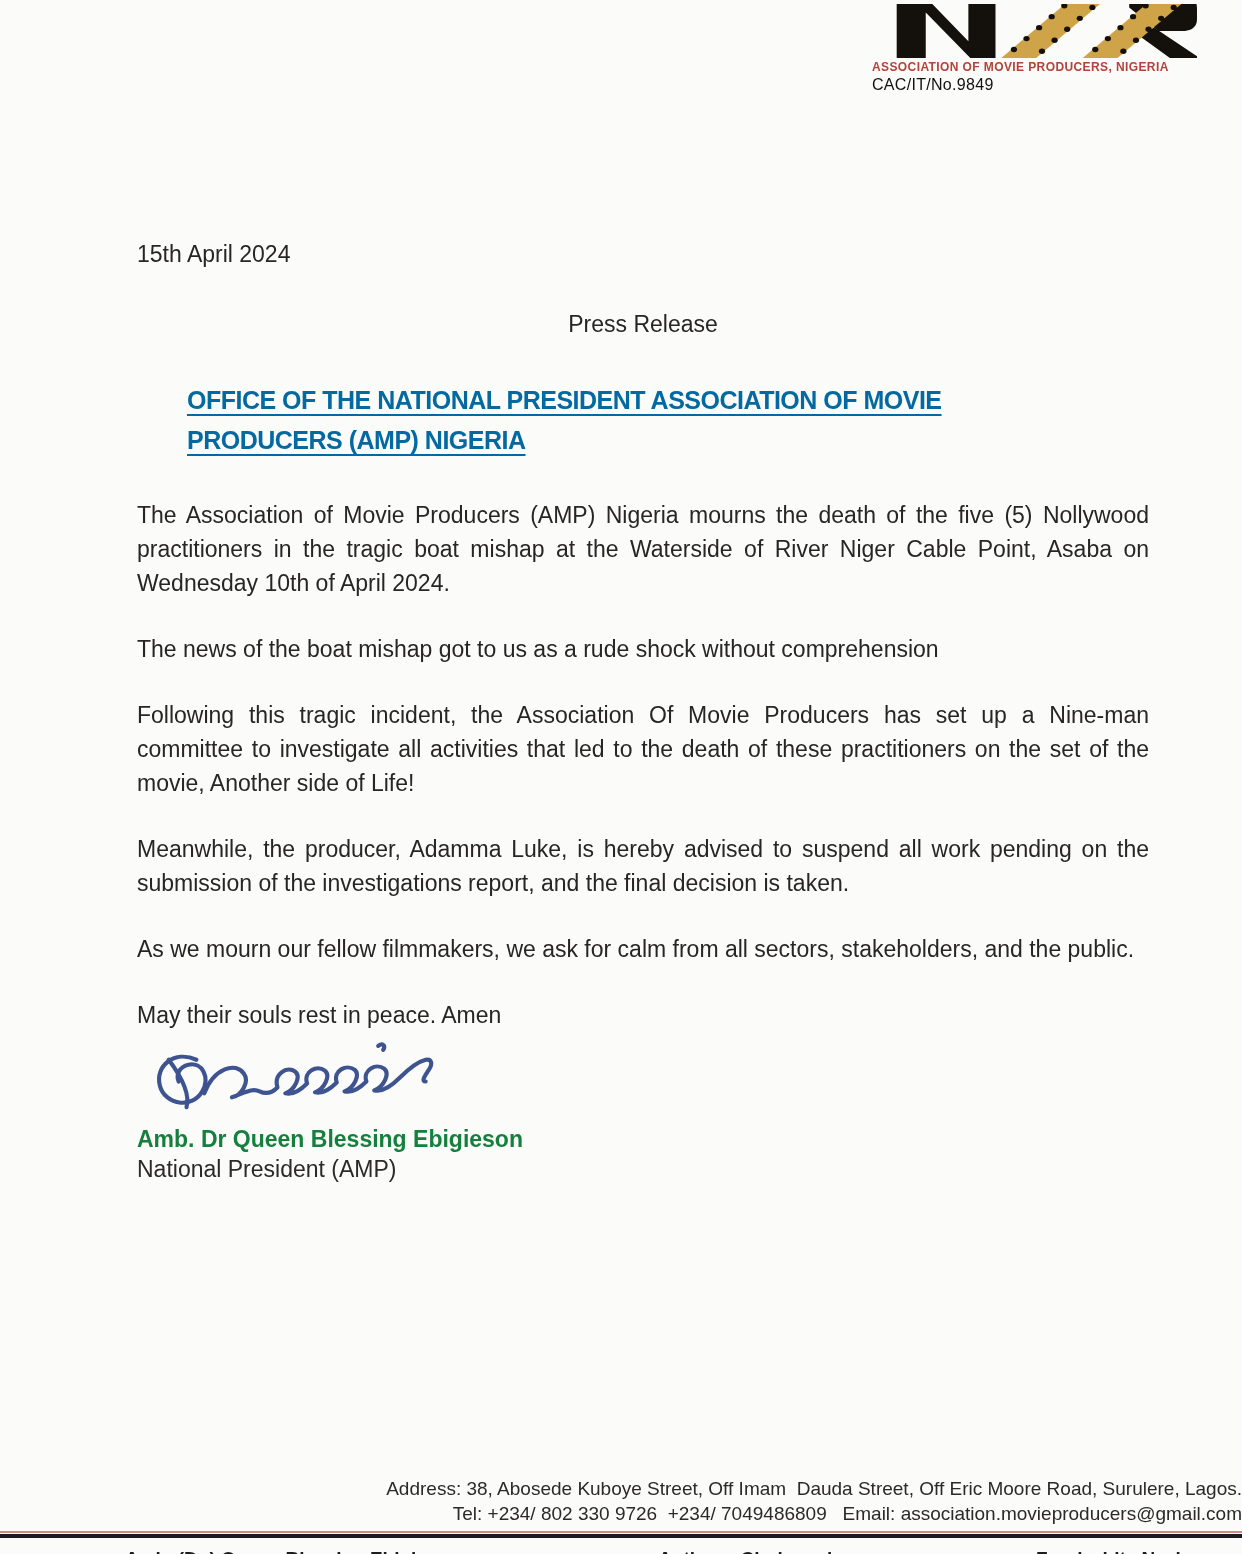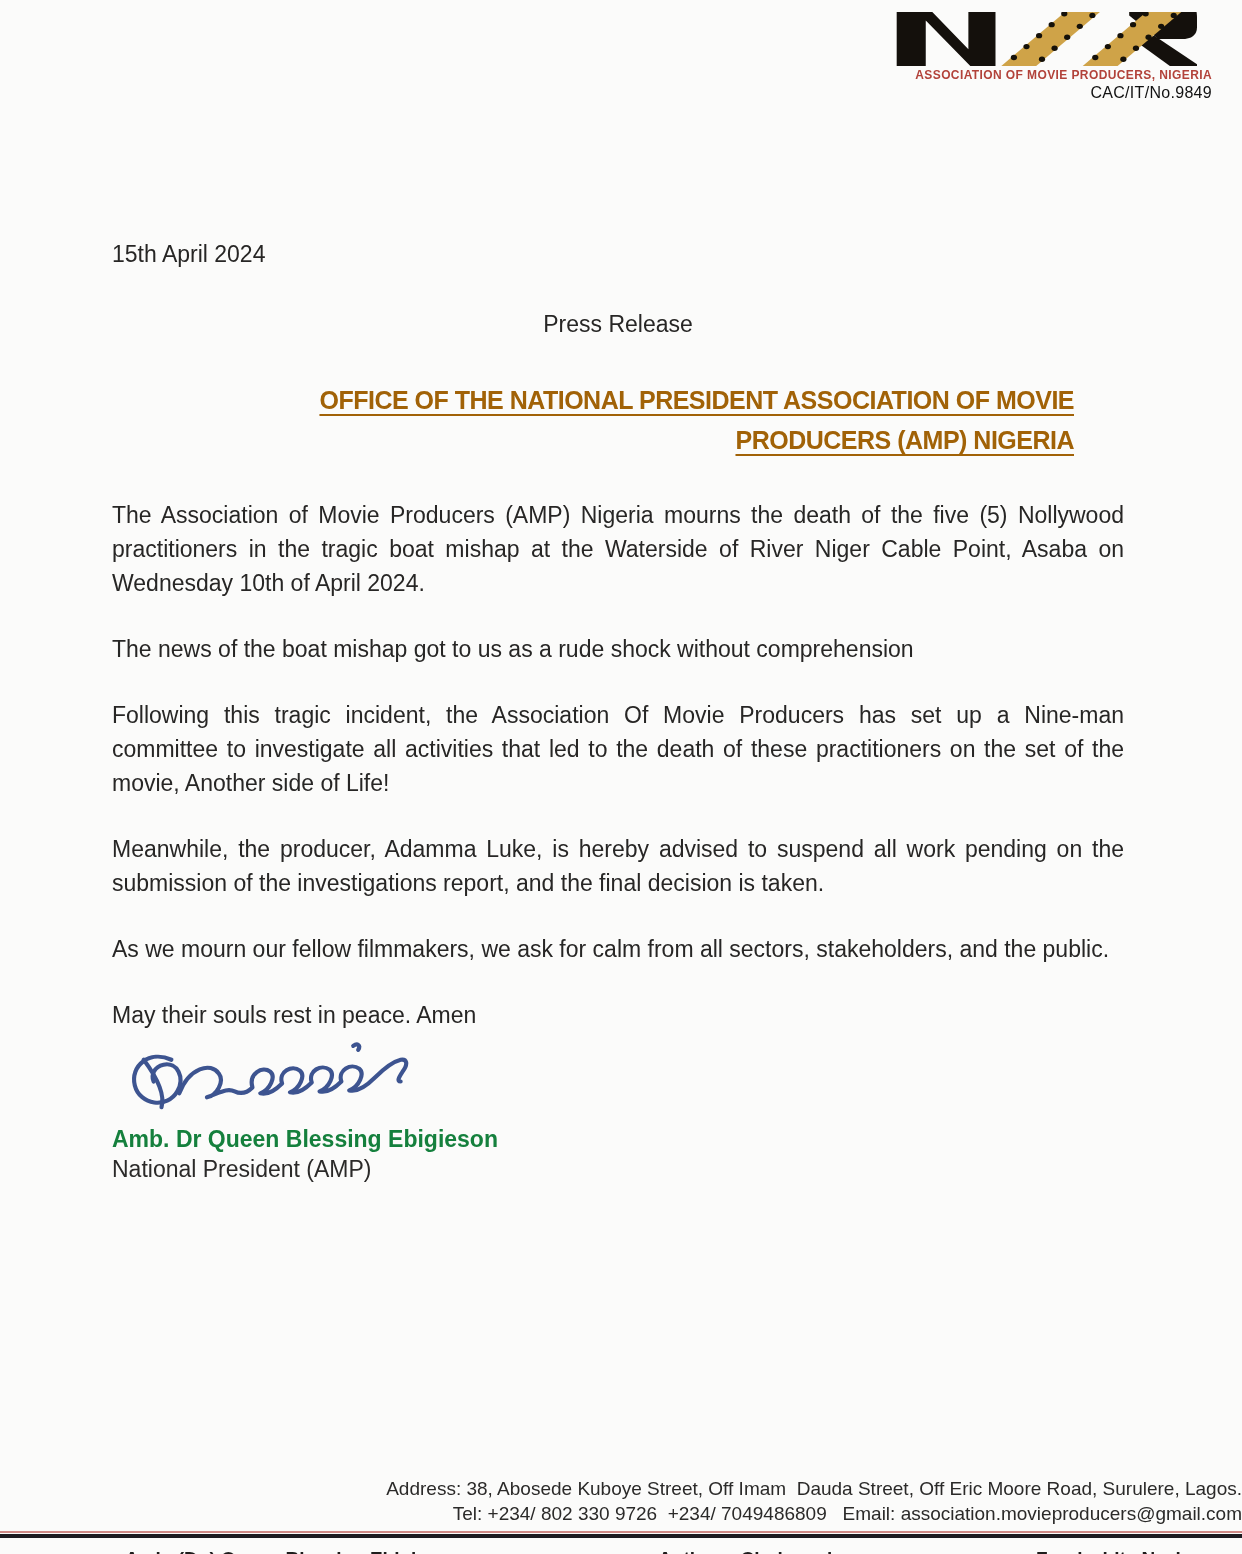--- a/index.html
+++ b/index.html
@@ -8,55 +8,55 @@
     width:1242px; height:1554px;
     margin:0 auto;
     background:#fbfbfa;
     overflow:hidden;
     font-family:"Liberation Sans", sans-serif;
     color:#272625;
   }
 
   
   .letterhead {
-    position:absolute; top:12px; right:30px; width:340px;
-    text-align:right;
+    position:absolute; top:4px; right:30px; width:340px;
+    text-align:left;
   }
   .logo-mark { display:block; margin:0 auto; width:310px; height:54px; }
   .org-caption {
     margin-top:2px;
     font-size:12px; font-weight:bold; letter-spacing:0.4px;
     color:#b2423a;
     white-space:nowrap;
   }
   .cac-line {
     margin-top:2px;
     font-size:16px; font-weight:normal; color:#121212;
     letter-spacing:0.3px;
   }
 
   
   .letter-body {
-    position:absolute; top:240px; left:112px; width:1012px;
+    position:absolute; top:240px; left:137px; width:1012px;
   }
   .date-line, .release-label {
     font-size:23px; line-height:28px;
   }
   .date-line   { margin:0 0 42px 0; }
   .release-label { margin:0 0 42px 0;text-align:center; }
   .letter-title {
     margin:0 auto 38px auto;
     max-width:912px;
-    text-align:right;
+    text-align:left;
     font-size:25px; font-weight:bold; line-height:40px;
     letter-spacing:-0.5px;
     text-decoration:underline;
     text-decoration-thickness:2px;
     text-underline-offset:5px;
-    color:#a16207;
+    color:#0369a1;
   }
   .para {
     margin:0 0 32px 0;
     font-size:23px; line-height:34px;
     text-align:justify;
   }
   .closing-line {
     margin:0 0 6px 0;
     font-size:23px; line-height:34px;
   }

